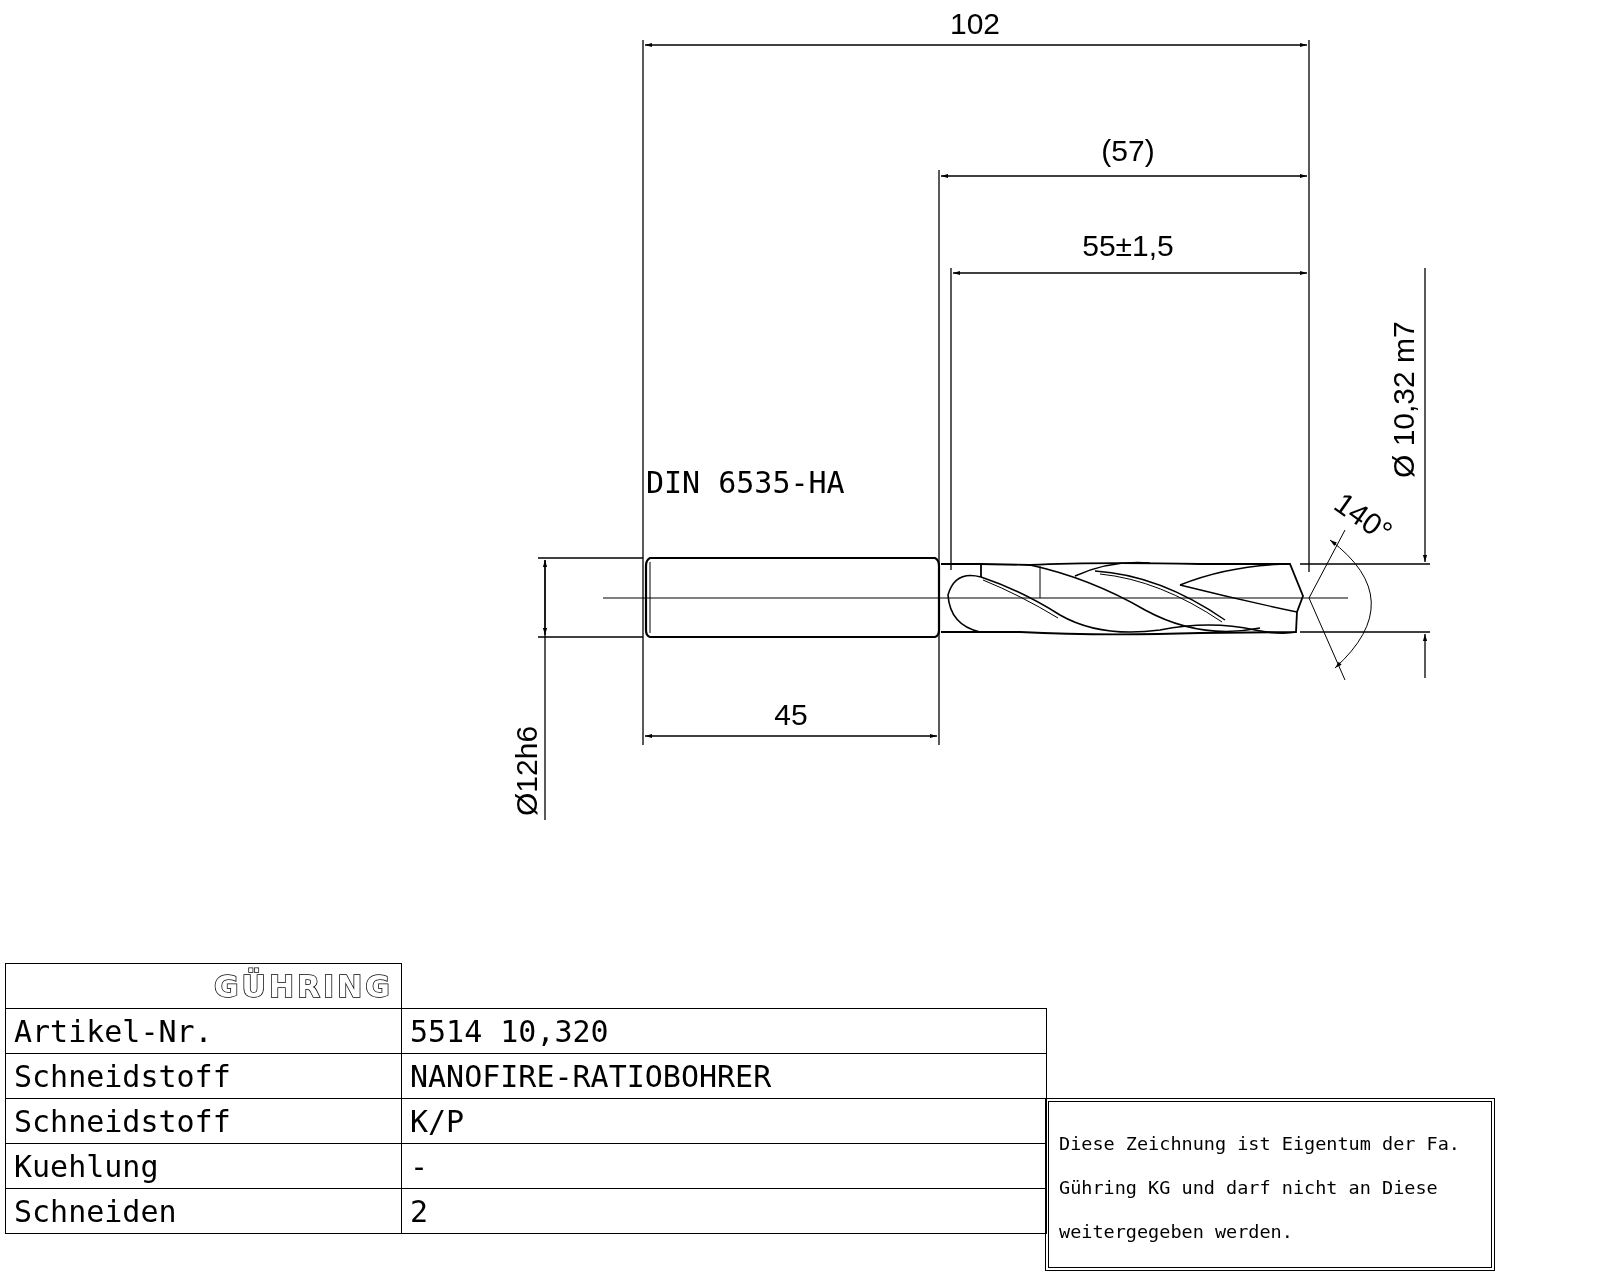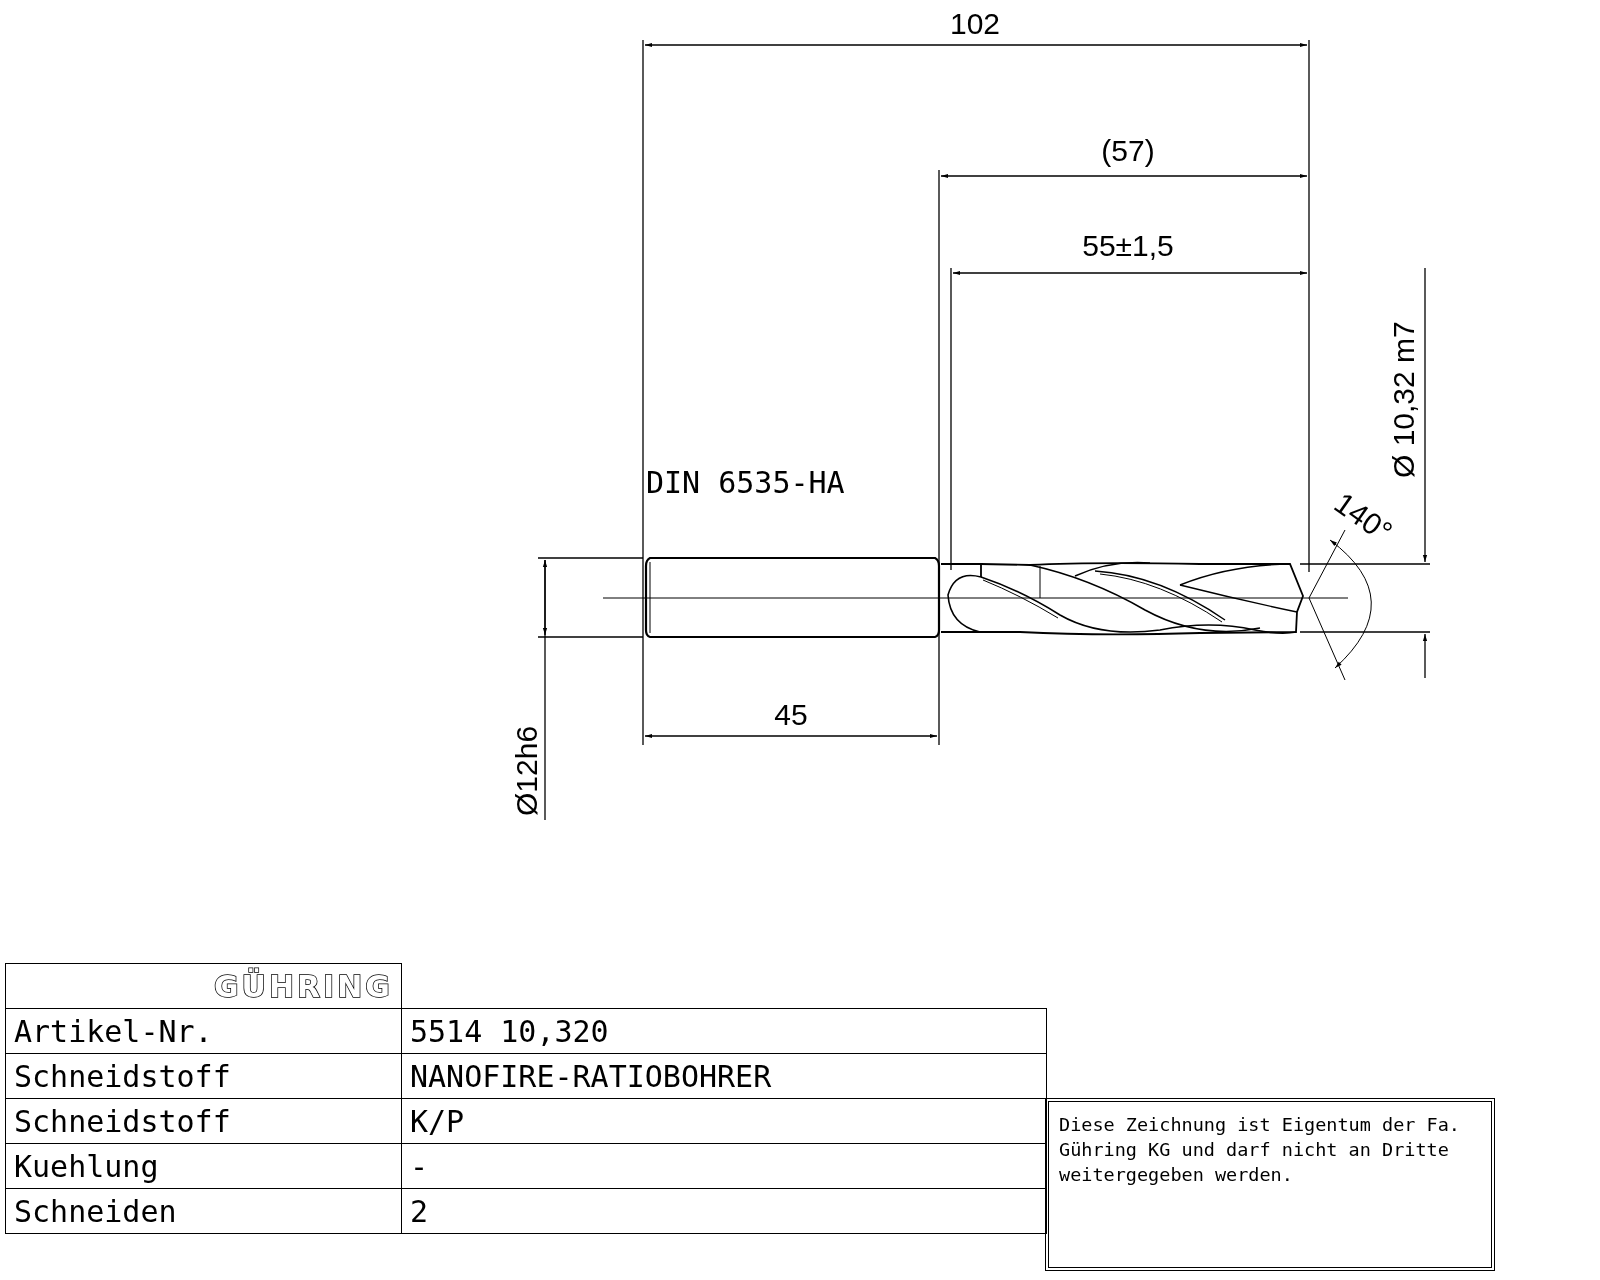--- a/index.html
+++ b/index.html
@@ -11,21 +11,21 @@
   .title-block { position: absolute; left: 5px; top: 963px; border-collapse: collapse; }
   .title-block td { border: 1.5px solid #000; height: 44px; padding: 0 8px; font-size: 30px;
                     font-family: "DejaVu Sans Mono", monospace; white-space: nowrap; vertical-align: middle; }
   .tb-logo-cell { height: 44px; text-align: right; }
   .tb-label { width: 379px; }
   .tb-value { width: 628px; margin-top: 22px; }
   .logo { font-family: "DejaVu Sans", sans-serif; font-weight: bold; font-size: 30px; letter-spacing: 3px;
           color: #fff; -webkit-text-stroke: 1.5px #000; paint-order: stroke fill; }
   .disclaimer { position: absolute; left: 1045px; top: 1098px; width: 450px; height: 173px;
                 border: 4px double #000; box-sizing: border-box; padding: 10px 10px; }
-  .disclaimer div { font-family: "DejaVu Sans Mono", monospace; font-size: 18.5px; line-height: 25px; white-space: nowrap; }
+  .disclaimer div { font-family: "DejaVu Sans Mono", monospace; font-size: 18.5px; line-height: 25px; white-space: nowrap; margin-top: 19px; }
 </style>
 </head>
 <body>
 
 <svg id="drawing" width="1600" height="960" viewBox="0 0 1600 960" xmlns="http://www.w3.org/2000/svg">
   <defs>
     <marker id="arr" viewBox="0 0 10 10" refX="10" refY="5" markerWidth="16" markerHeight="7" orient="auto-start-reverse" markerUnits="userSpaceOnUse">
       <path d="M0,2 L10,5 L0,8 z" fill="#000"></path>
     </marker>
   </defs>
@@ -116,15 +116,15 @@
   </tr>
   <tr>
     <td class="tb-label">Schneiden</td>
     <td class="tb-value">2</td>
   </tr>
 </tbody>
   </table>
 
 <div class="disclaimer">
   <div>Diese Zeichnung ist Eigentum der Fa.</div>
-  <div>Gühring KG und darf nicht an Dritte</div>
+  <div>Gühring KG und darf nicht an Diese</div>
   <div>weitergegeben werden.</div>
 </div>
 
 </body></html>

